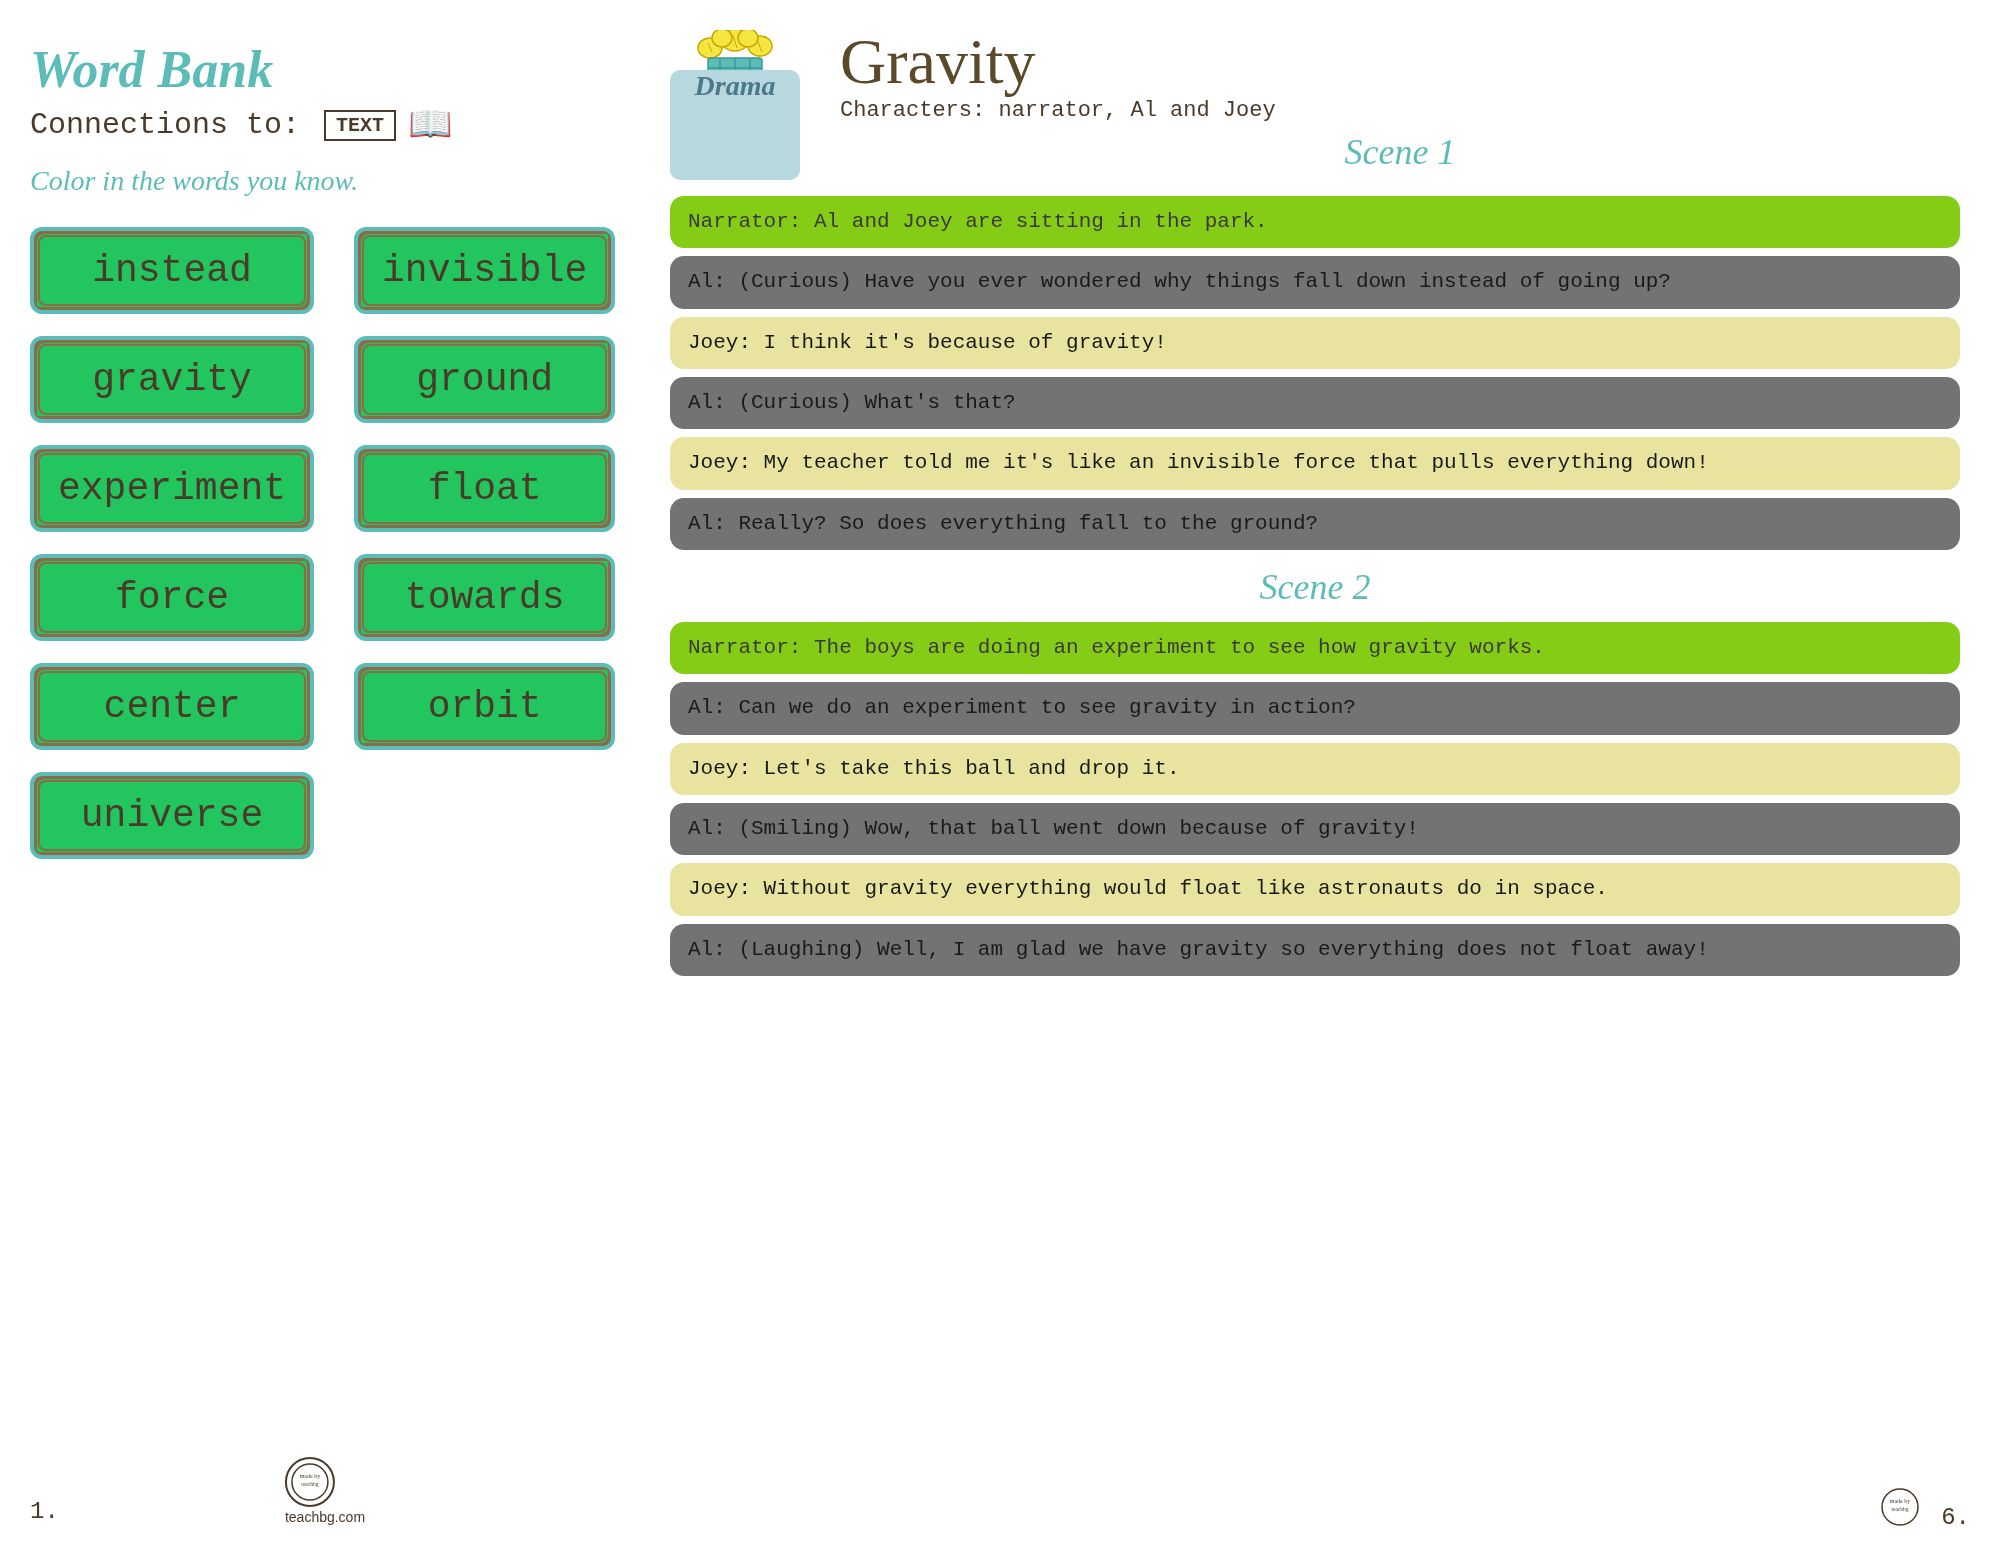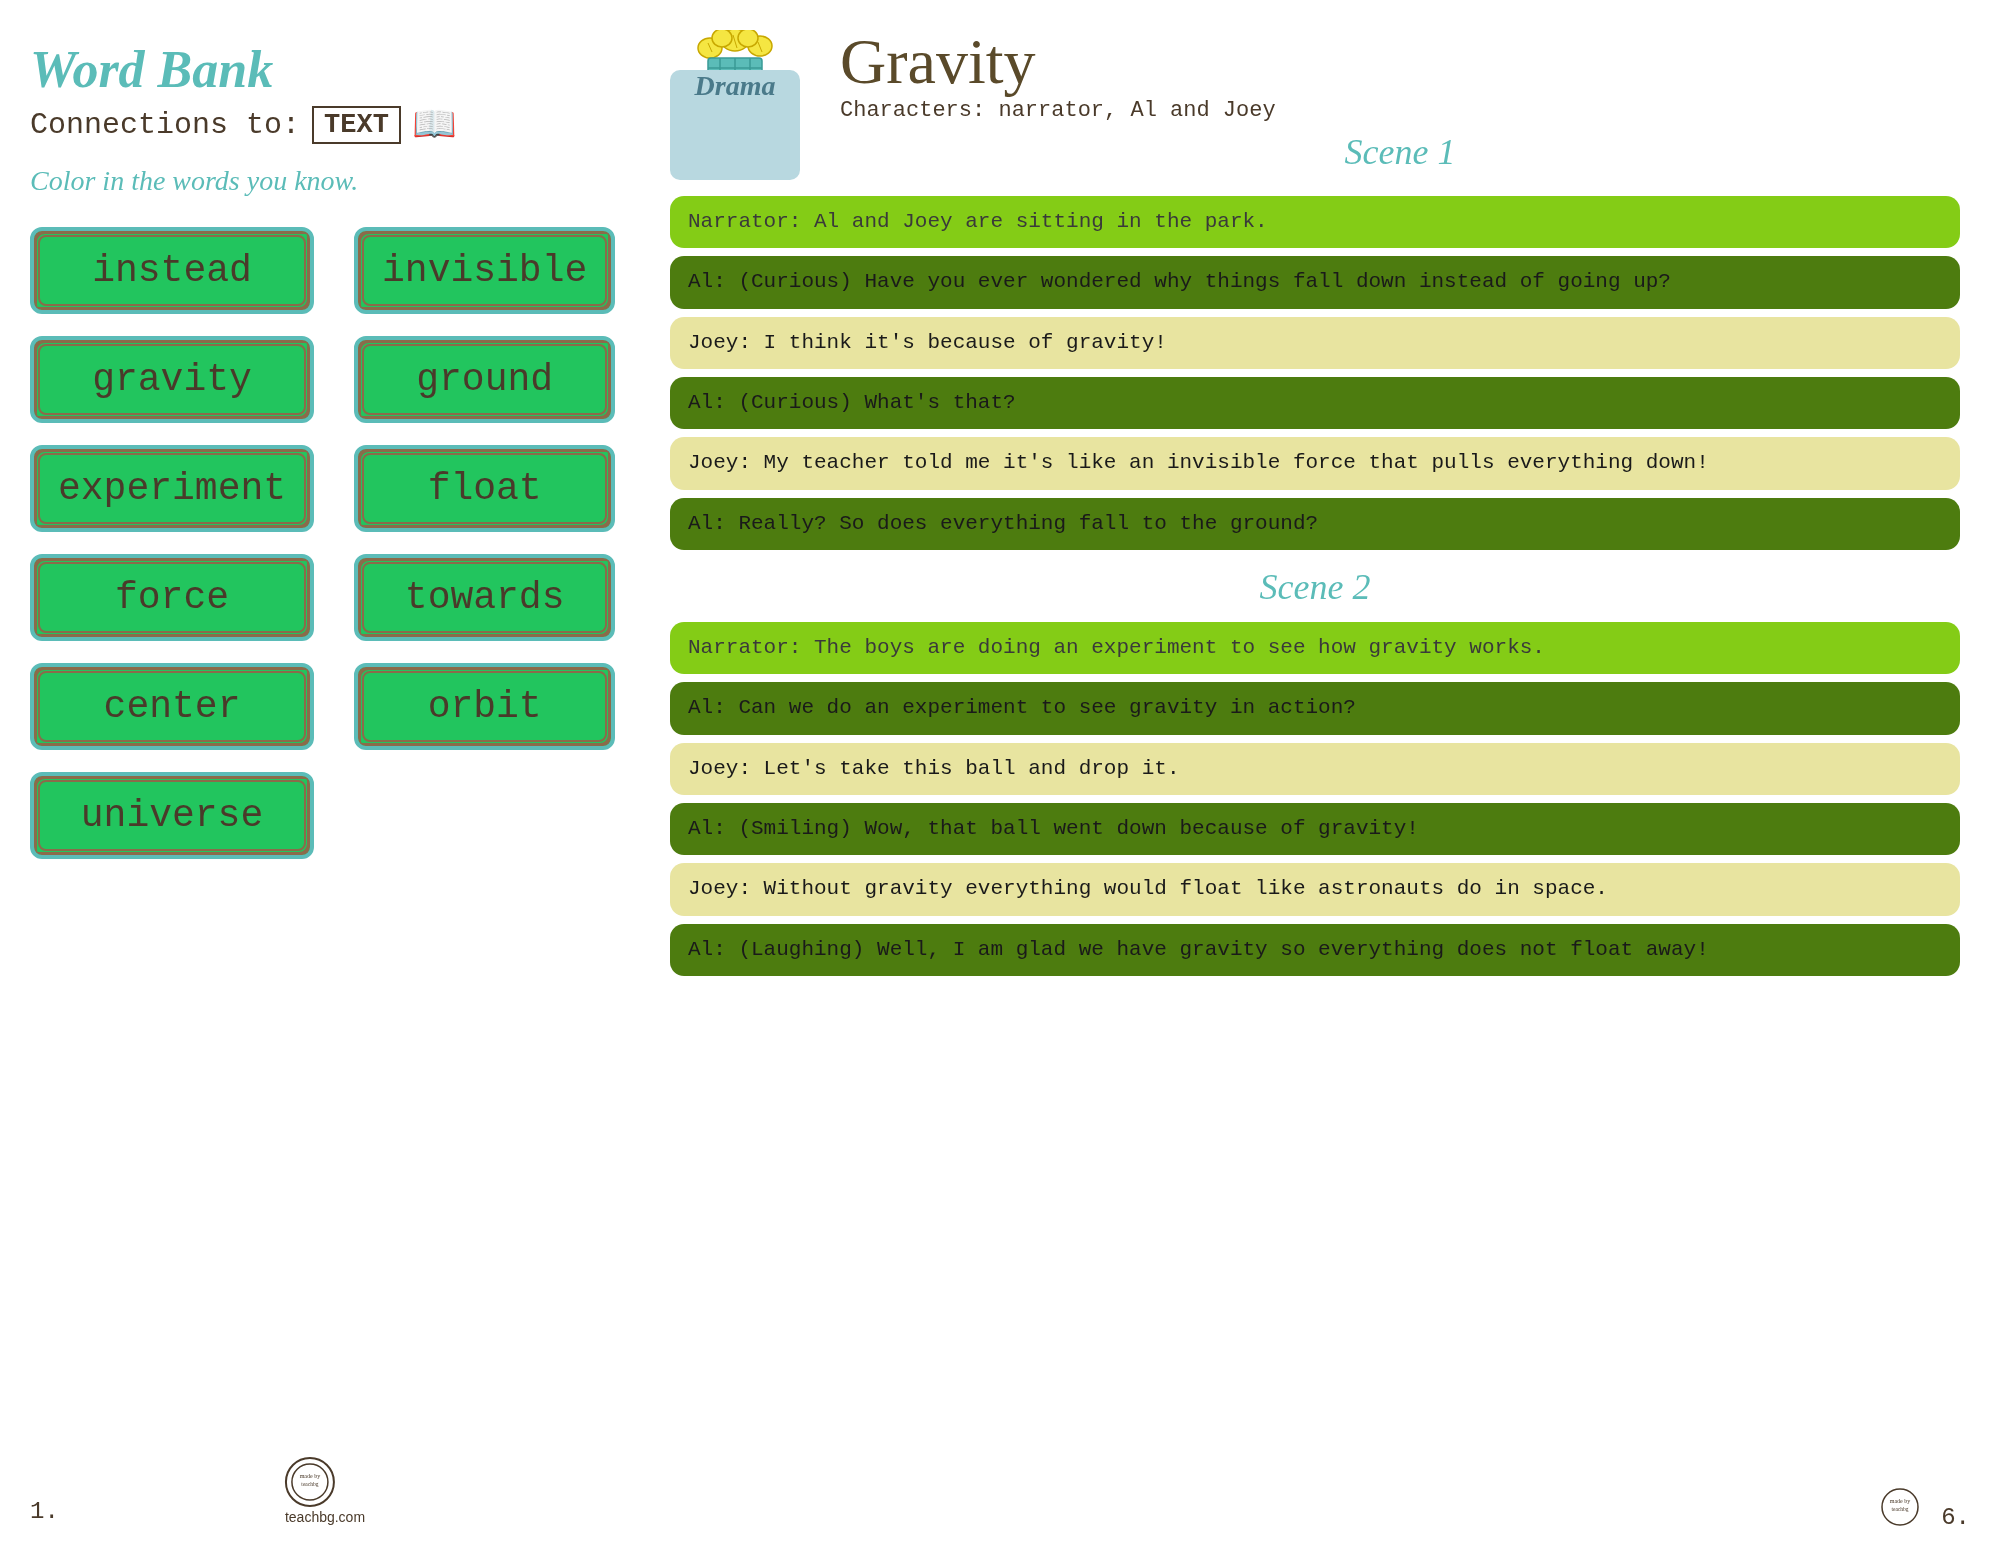--- a/index.html
+++ b/index.html
@@ -33,26 +33,27 @@
       font-size: 30px;
       font-family: 'Courier New', monospace;
       color: #4a3a2a;
       display: flex;
       align-items: center;
       gap: 12px;
       margin-top: 4px;
     }
 
     .connections-line .text-badge {
-      font-size: 27px;
+      font-size: 20px;
       font-weight: bold;
       font-family: 'Courier New', monospace;
       color: #4a3a2a;
       border: 2px solid #4a3a2a;
       padding: 2px 10px;
+      margin-left: 12px;
     }
 
     .book-icon {
       font-size: 36px;
     }
 
     .color-instruction {
       font-size: 28px;
       color: #5bbcb8;
       font-family: Georgia, serif;
@@ -225,21 +226,21 @@
       line-height: 1.35;
       max-width: 100%;
     }
 
     .bubble-narrator {
       background: #84cc16;
       color: #3a3a3a;
     }
 
     .bubble-al {
-      background: #4d7c0f;
+      background: #737373;
       color: #1a1a1a;
     }
 
     .bubble-joey {
       background: #e8e4a0;
       color: #1a1a1a;
     }
 
     .page-number-right {
       position: absolute;

